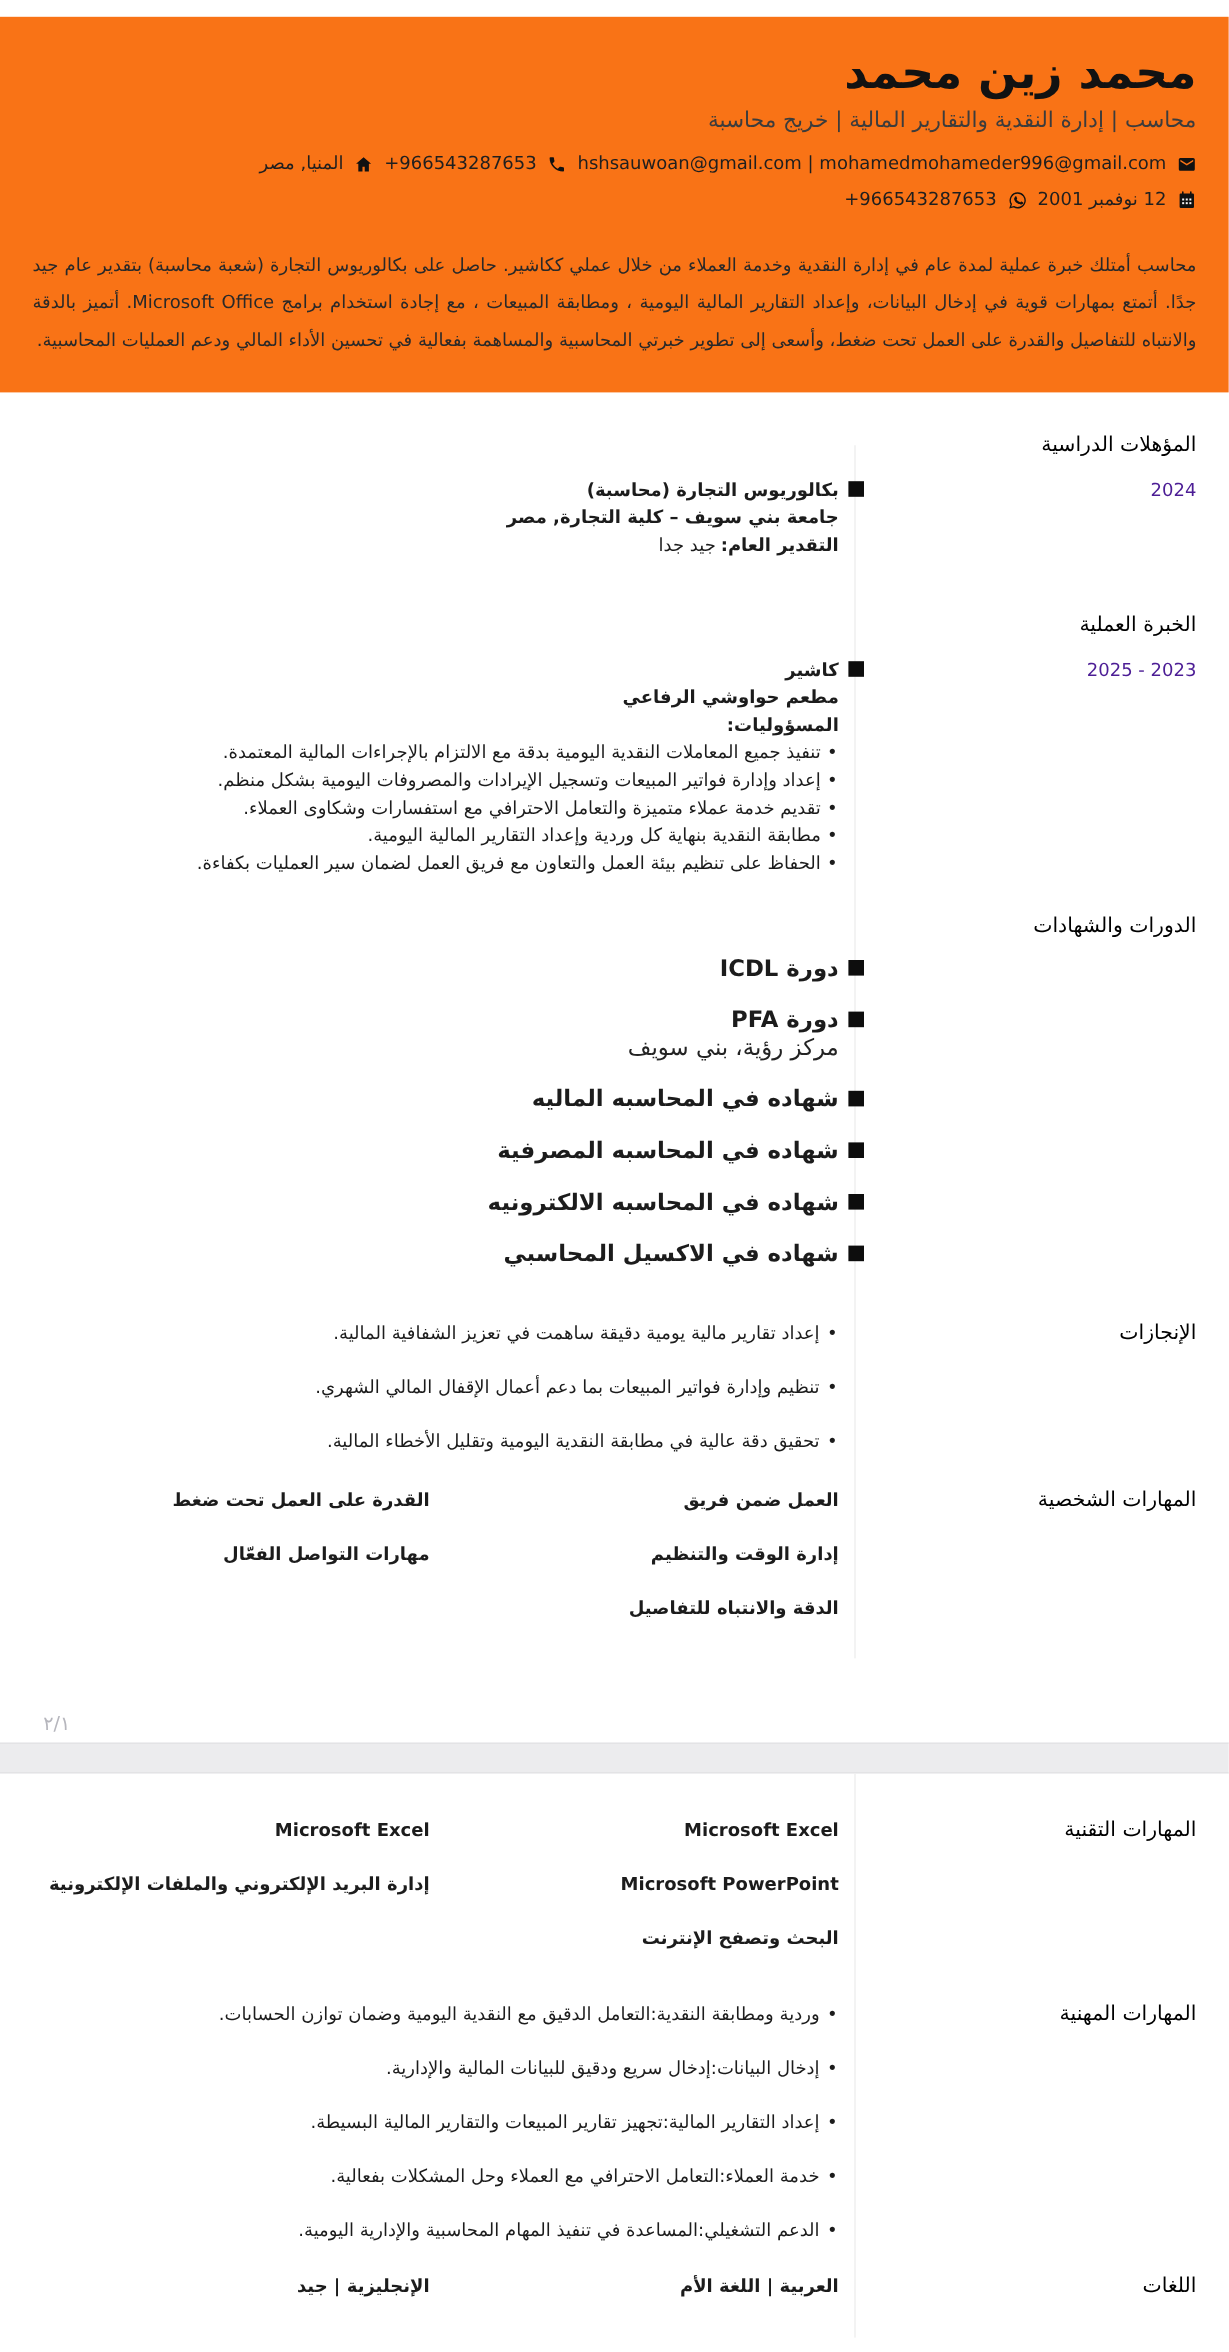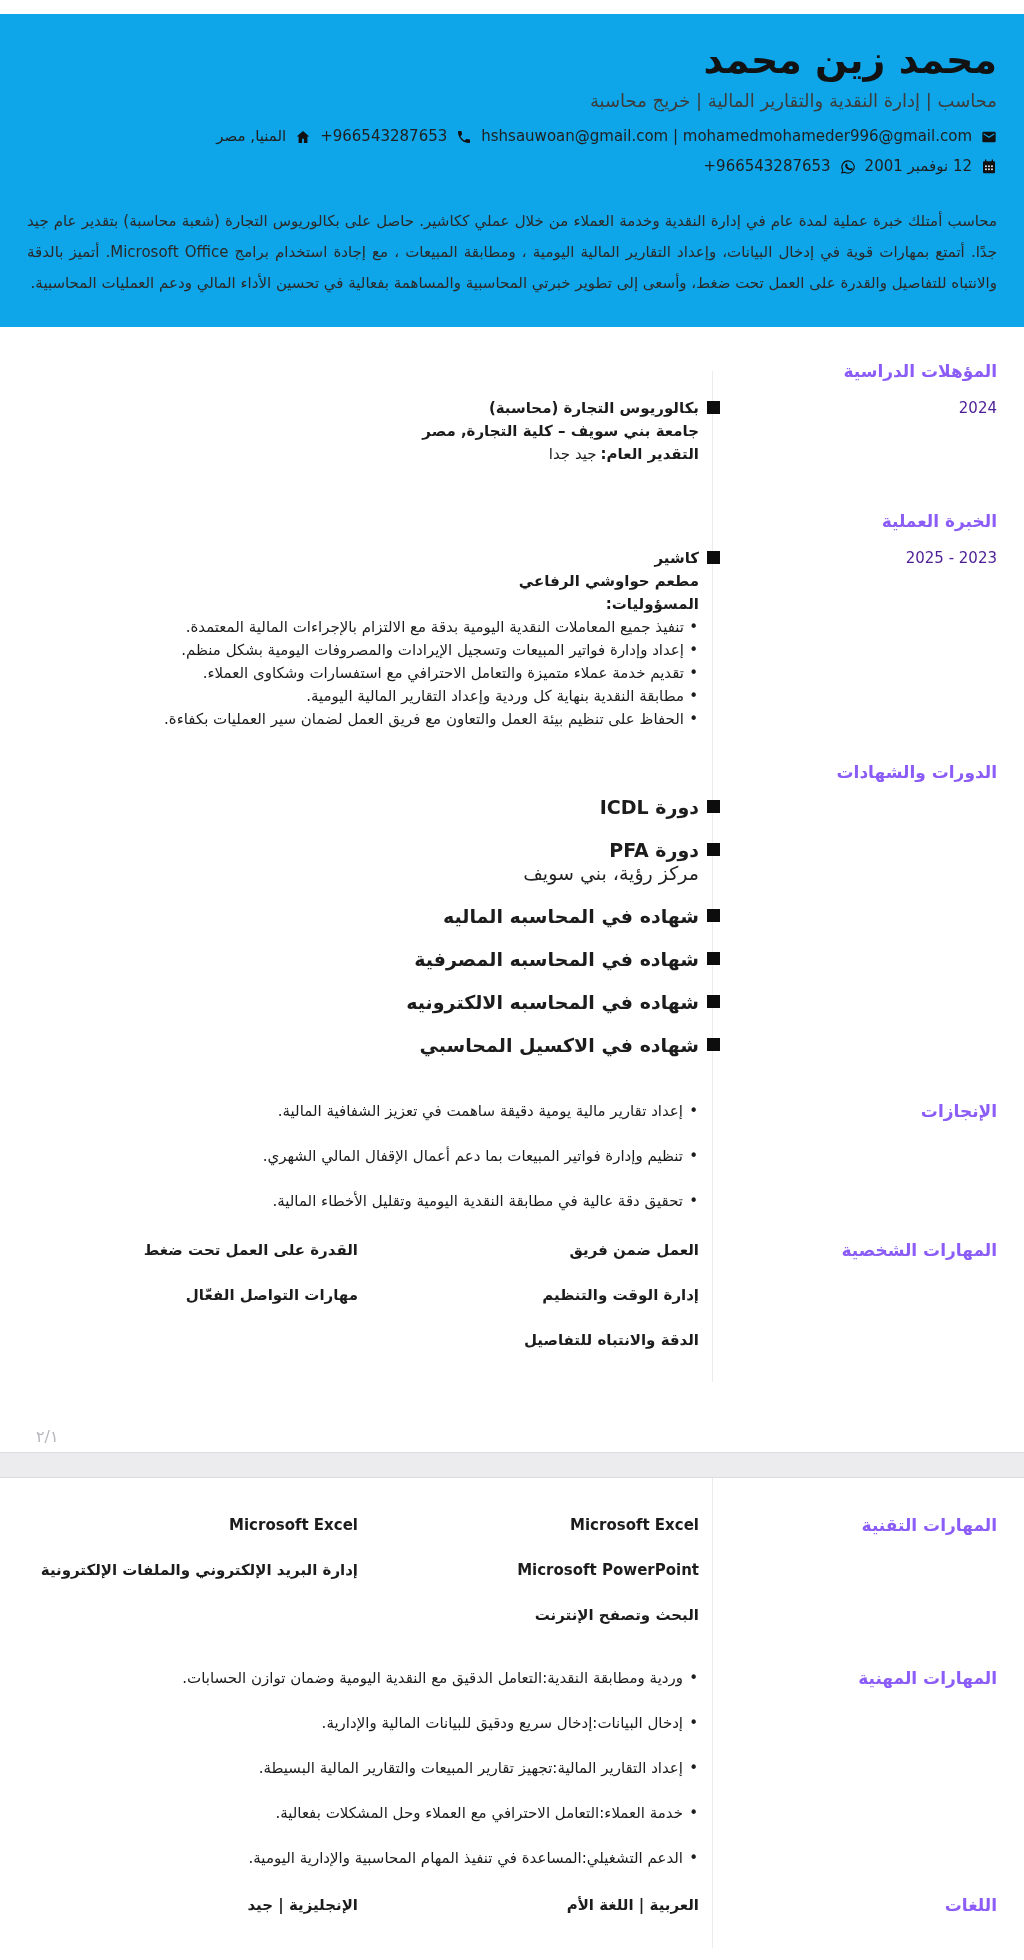--- a/index.html
+++ b/index.html
@@ -8,21 +8,21 @@
     width: 1024px;
     background: #ffffff;
     color: #1c1c1c;
     font-family: "DejaVu Sans", sans-serif;
     direction: rtl;
   }
   .topstrip { height: 14px; background:#fff; }
 
   
   .hdr {
-    background: #0ea5e9;
+    background: #f97316;
     padding: 24px 27px 28px 27px;
   }
   .name {
     font-size: 38px;
     font-weight: 700;
     margin: 0 0 8px 0;
     color: #121212;
     text-align: right;
   }
   .subtitle {
@@ -74,23 +74,23 @@
     row-gap: 14px;
     align-items: start;
     position: relative;
   }
   .side { grid-column: 1; padding-inline-start: 27px; text-align: start; }
   .body { grid-column: 2; padding-inline-start: 14px; padding-inline-end: 27px; text-align: start; }
   .r2 { grid-row: 2; }
   h2.h {
     margin: 0;
     font-size: 17px;
-    font-weight: 700;
+    font-weight: 400;
     line-height: 23px;
-    color: #8b5cf6;
+    color: #000000;
   }
   .year { font-size: 15px; line-height: 23px; color: #4c1d95; }
 
   .sec-exp  { margin-top: 44px; }
   .sec-cert { margin-top: 30px; }
   .sec-ach  { margin-top: 44px; }
   .sec-pers { margin-top: 26px; }
   .sec-prof { margin-top: 40px; }
   .sec-lang { margin-top: 24px; }
 

